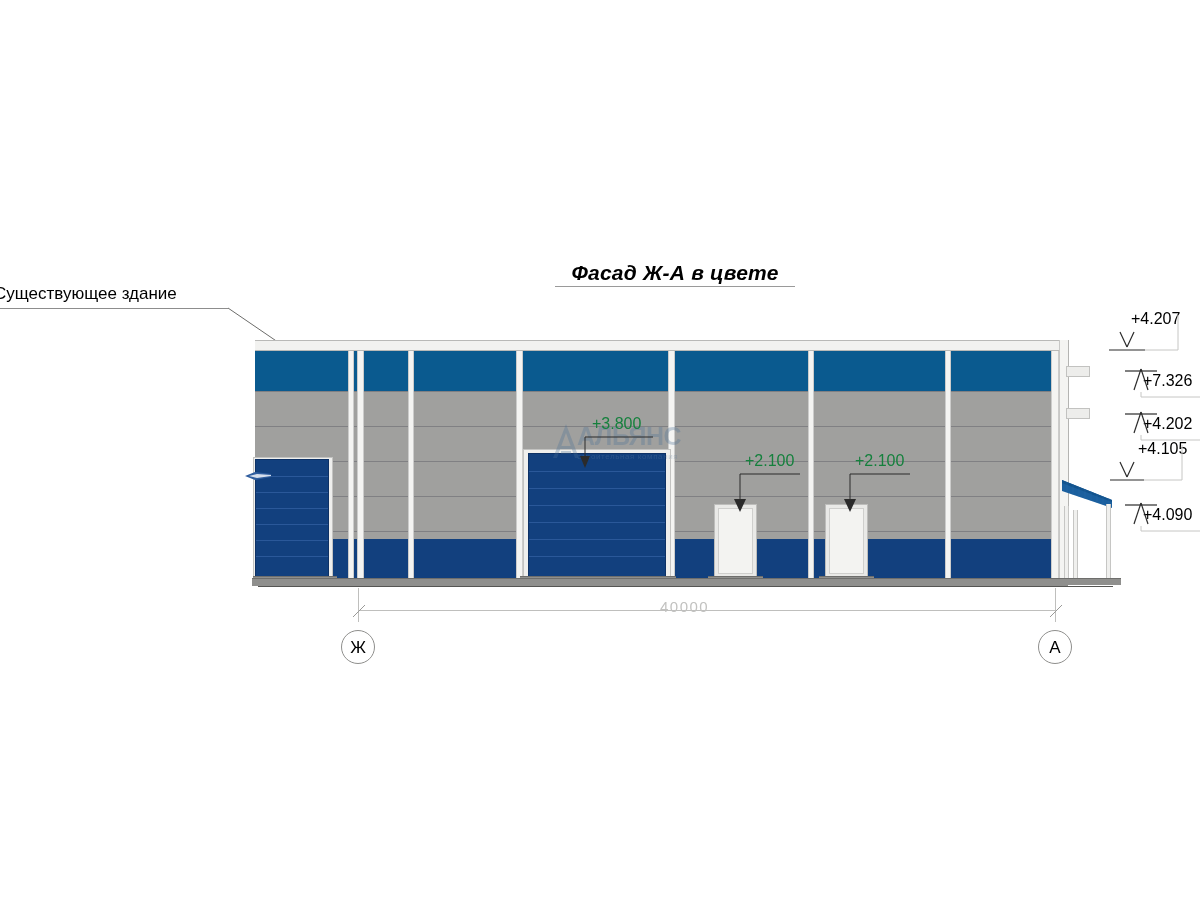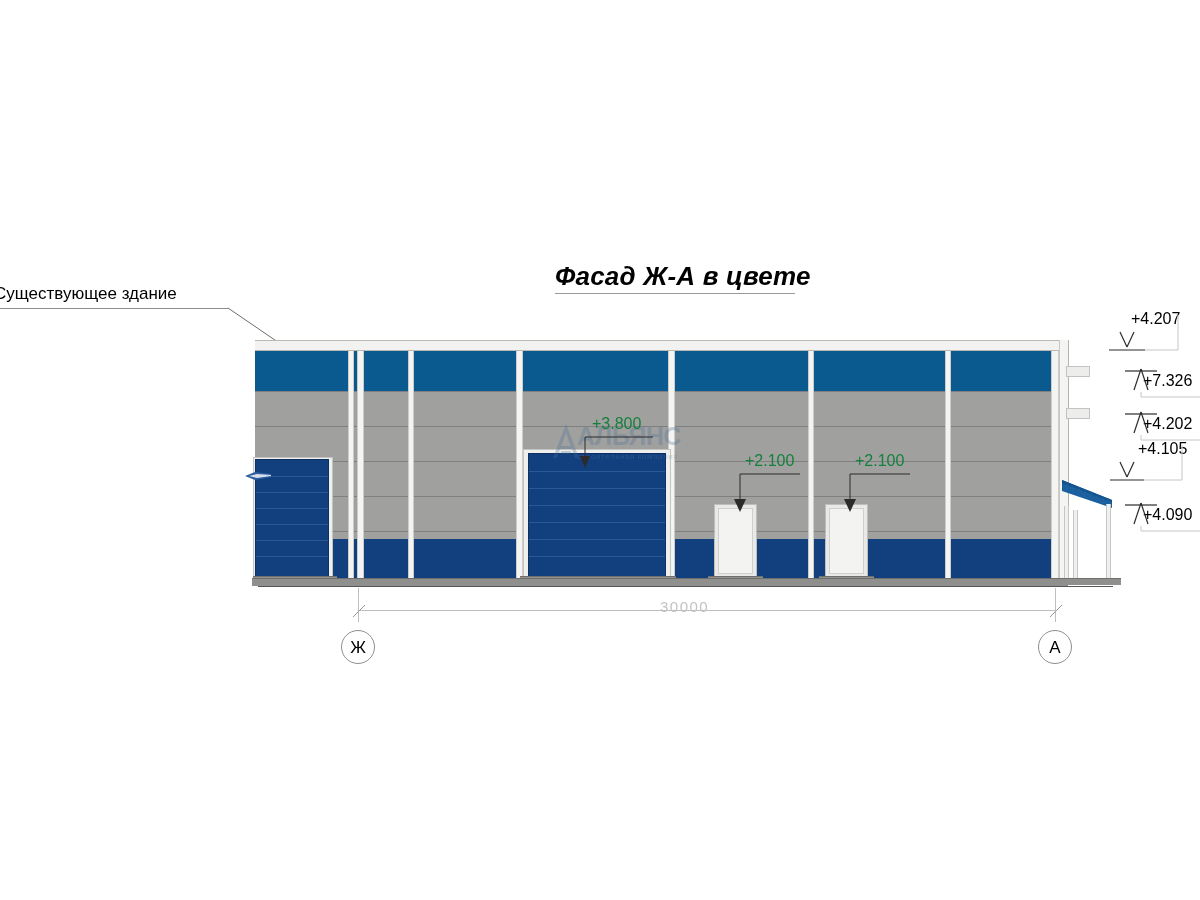--- a/index.html
+++ b/index.html
@@ -20,21 +20,21 @@
 
   
   #title-block {
     position: absolute;
     left: 555px;
     top: 261px;
     width: 240px;
     text-align: center;
   }
   #title-text {
-    font-size: 26px;
+    font-size: 21px;
     font-weight: bold;
     font-style: italic;
     color: #000000;
     letter-spacing: 0.2px;
     white-space: nowrap;
   }
   #title-rule {
     margin-top: 1px;
     height: 1px;
     background: #9a9a9a;
@@ -535,21 +535,21 @@
       <line x1="19" y1="24" x2="26" y2="3" stroke="#2b2b2b" stroke-width="1.2"></line>
       <line x1="33" y1="24" x2="26" y2="3" stroke="#2b2b2b" stroke-width="1.2"></line>
       <line x1="26" y1="26" x2="26" y2="31" stroke="#c6c6c4" stroke-width="1"></line>
       <line x1="26" y1="31" x2="96" y2="31" stroke="#c6c6c4" stroke-width="1"></line>
     </svg>
   </div>
 
   <div class="dim-ext" style="left:358px; top:588px; height:34px;"></div>
   <div class="dim-ext" style="left:1055px; top:588px; height:34px;"></div>
   <div id="dim-line"></div>
-  <div id="dim-value">30000</div>
+  <div id="dim-value">40000</div>
 
   <svg class="dim-tick" style="left:350px; top:602px; width:18px; height:18px;" viewBox="0 0 18 18">
     <line x1="3" y1="15" x2="15" y2="3" stroke="#9a9a98" stroke-width="1"></line>
   </svg>
   <svg class="dim-tick" style="left:1047px; top:602px; width:18px; height:18px;" viewBox="0 0 18 18">
     <line x1="3" y1="15" x2="15" y2="3" stroke="#9a9a98" stroke-width="1"></line>
   </svg>
 
   <div class="axis-bubble" style="left:341px; top:630px;">
     <span class="axis-label">Ж</span>

